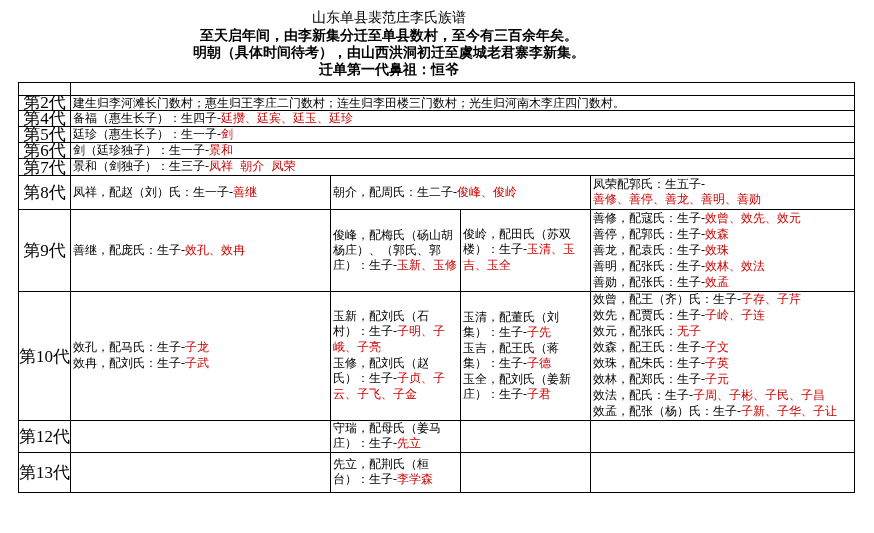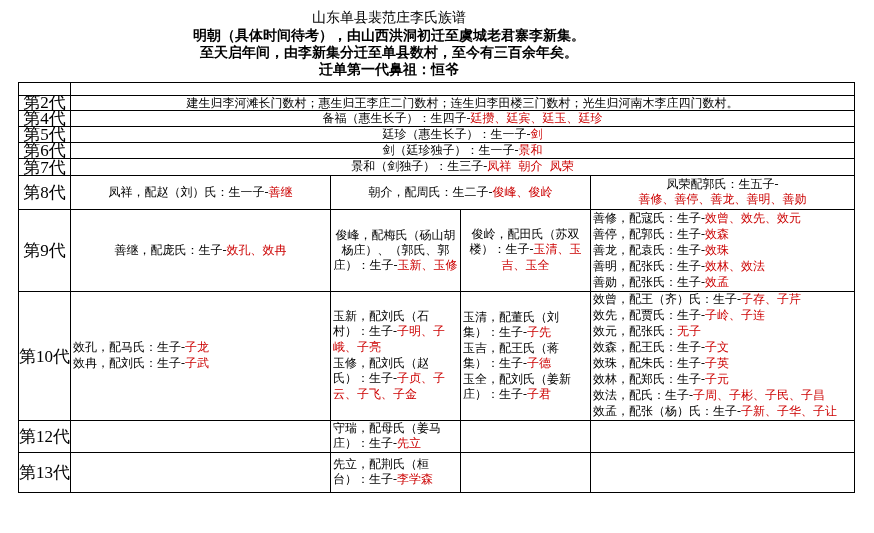--- a/index.html
+++ b/index.html
@@ -16,34 +16,34 @@
     position:absolute;left:18px;top:82px;width:836px;
     border-collapse:collapse;table-layout:fixed;
   }
   td{
     border:1px solid var(--border);
     font-size:12px;line-height:15px;
     padding:0 2px;vertical-align:middle;
     overflow:hidden;
   }
   td.gen{font-size:17px;text-align:center;padding:0;}
-  td.c{text-align:center;}
+  td.c{text-align:left;}
   td.l{text-align:left;}
   tr.hr{height:15px;}
   tr.hr td{line-height:14px;}
   .red{color:var(--red);font-family:Liberation Mono, monospace;}
   .fam-line{margin:0;}
 </style>
 </head>
 <body style="--red: #cc0000; --border: #000000;">
 
 <div class="header">
   <div class="t1">山东单县裴范庄李氏族谱</div>
+  <div class="t2">至天启年间，由李新集分迁至单县数村，至今有三百余年矣。</div>
   <div class="t2">明朝（具体时间待考），由山西洪洞初迁至虞城老君寨李新集。</div>
-  <div class="t2">至天启年间，由李新集分迁至单县数村，至今有三百余年矣。</div>
   <div class="t2">迁单第一代鼻祖：恒爷</div>
 </div>
 
 <table class="gen-table">
   <colgroup>
     <col style="width:52px">
       <col style="width:260px">
       <col style="width:130px">
       <col style="width:130px">
       <col style="width:264px">

